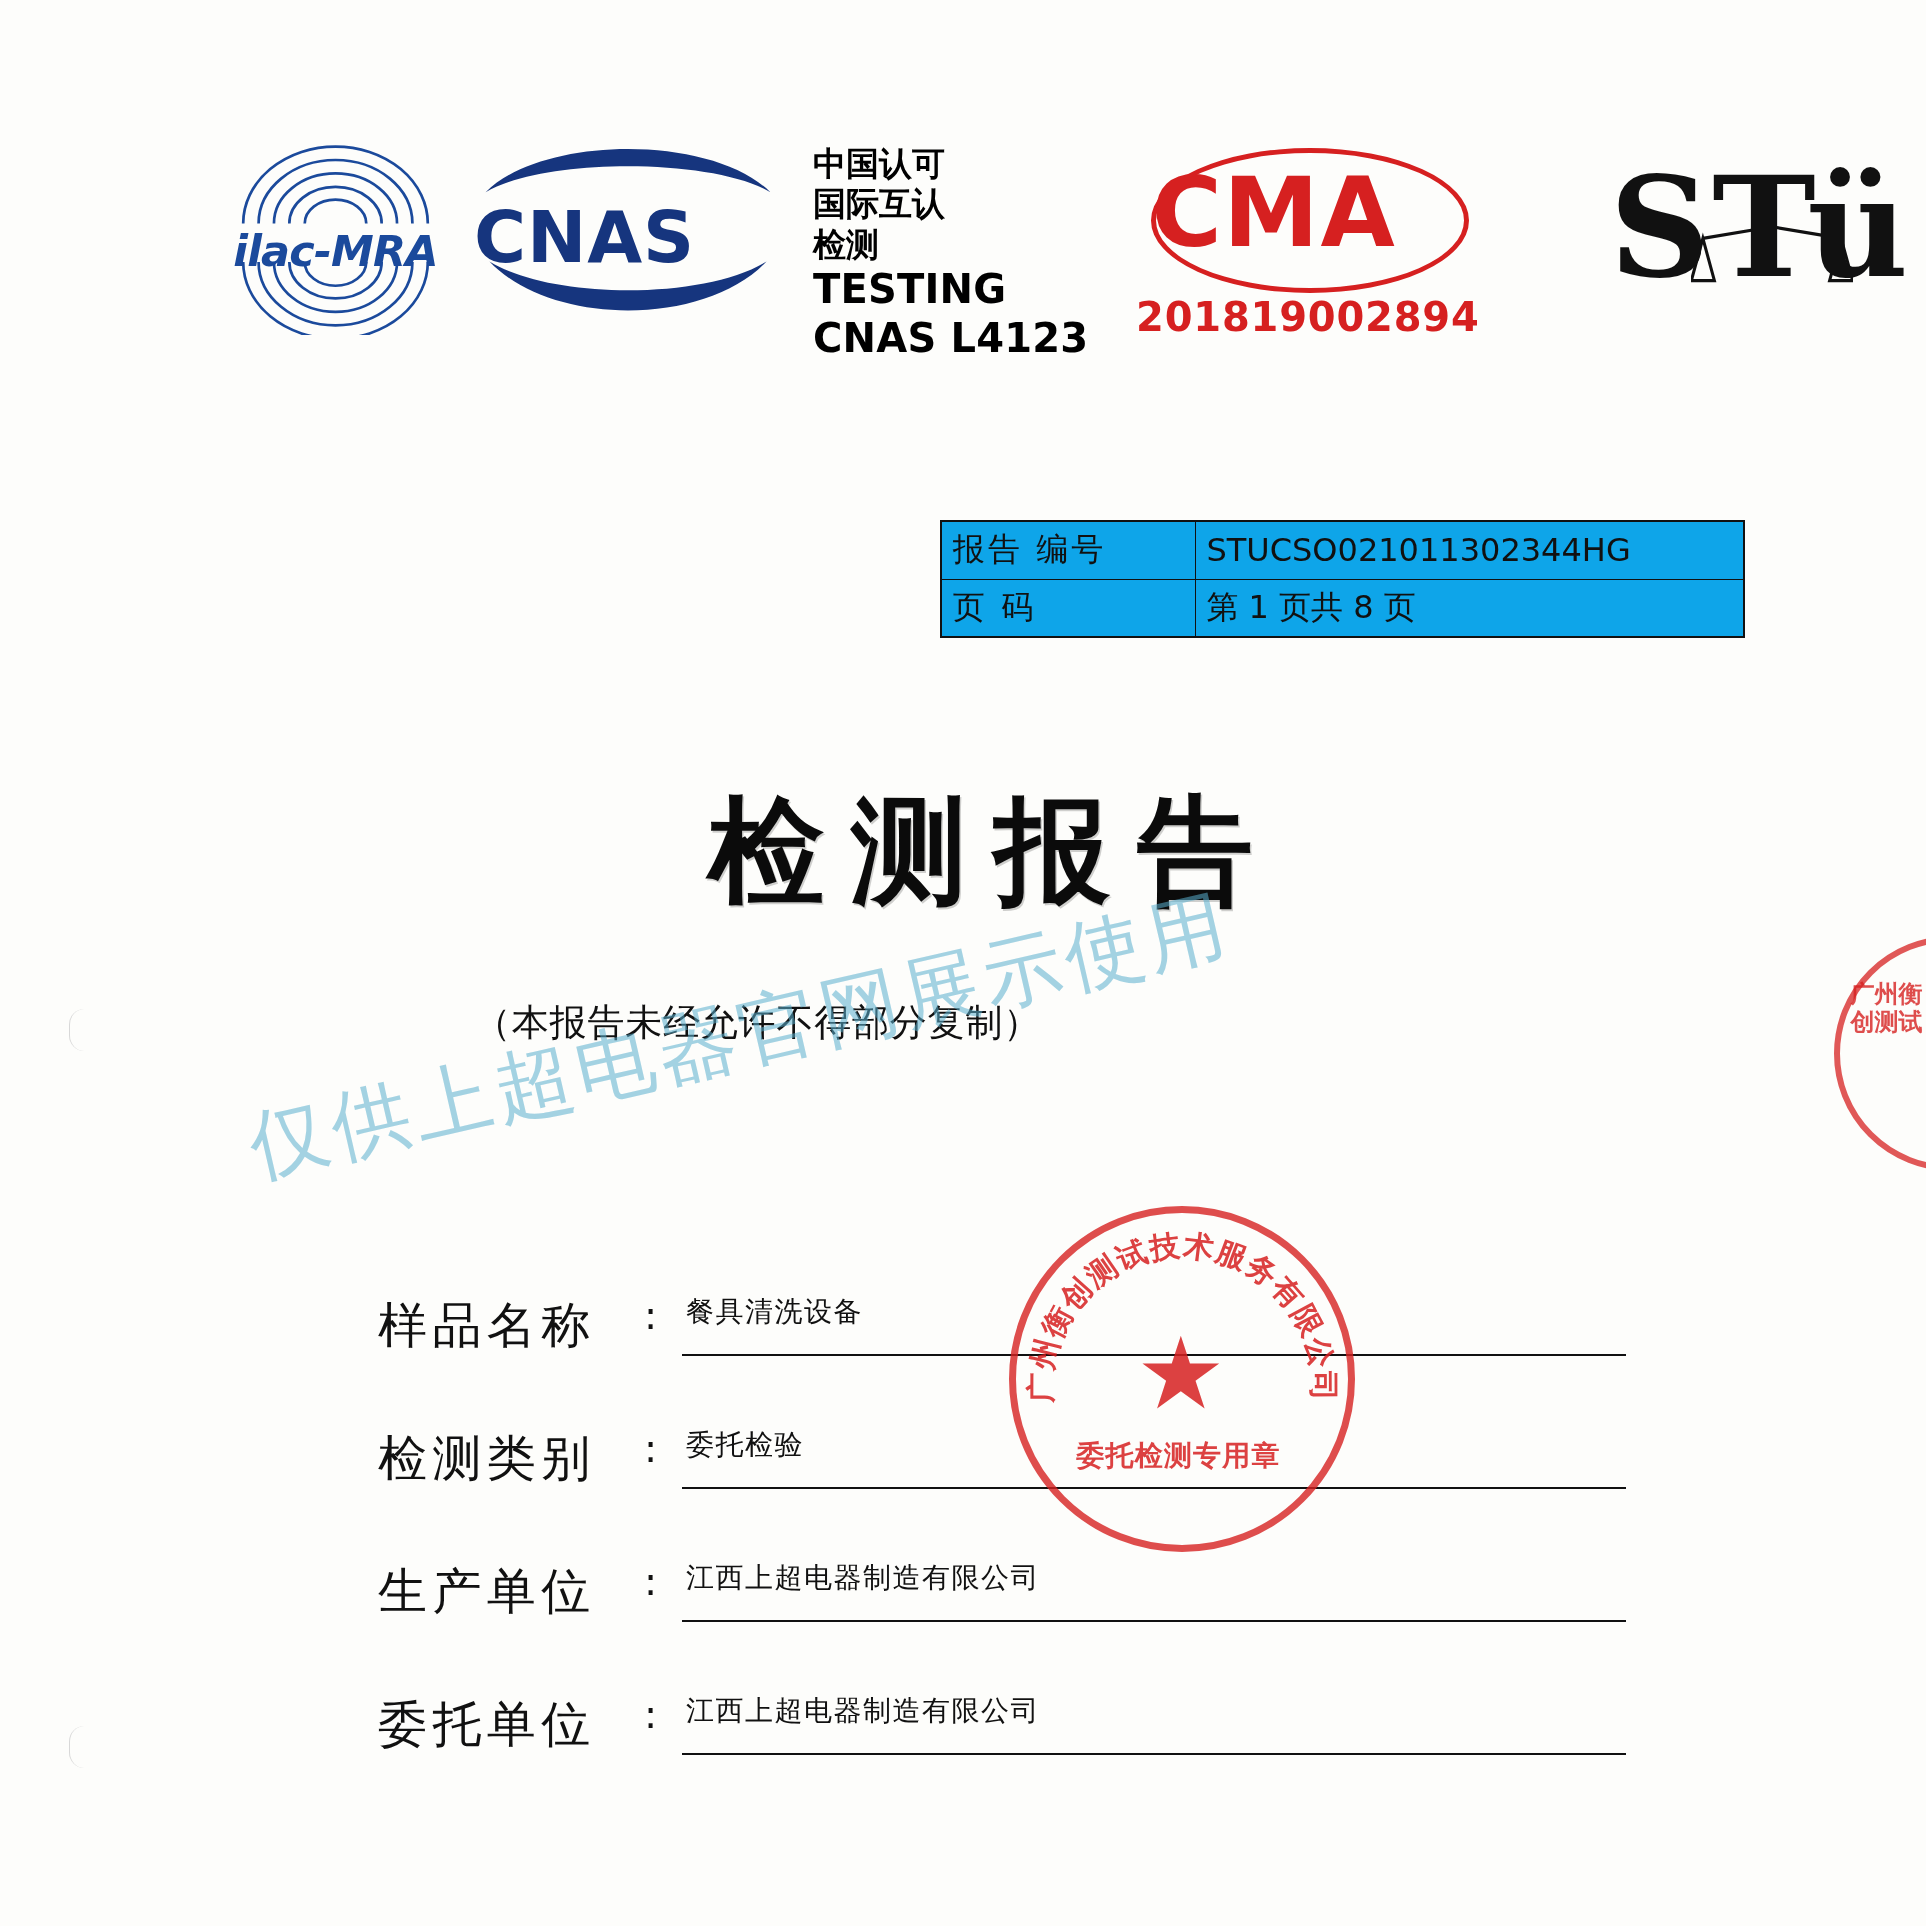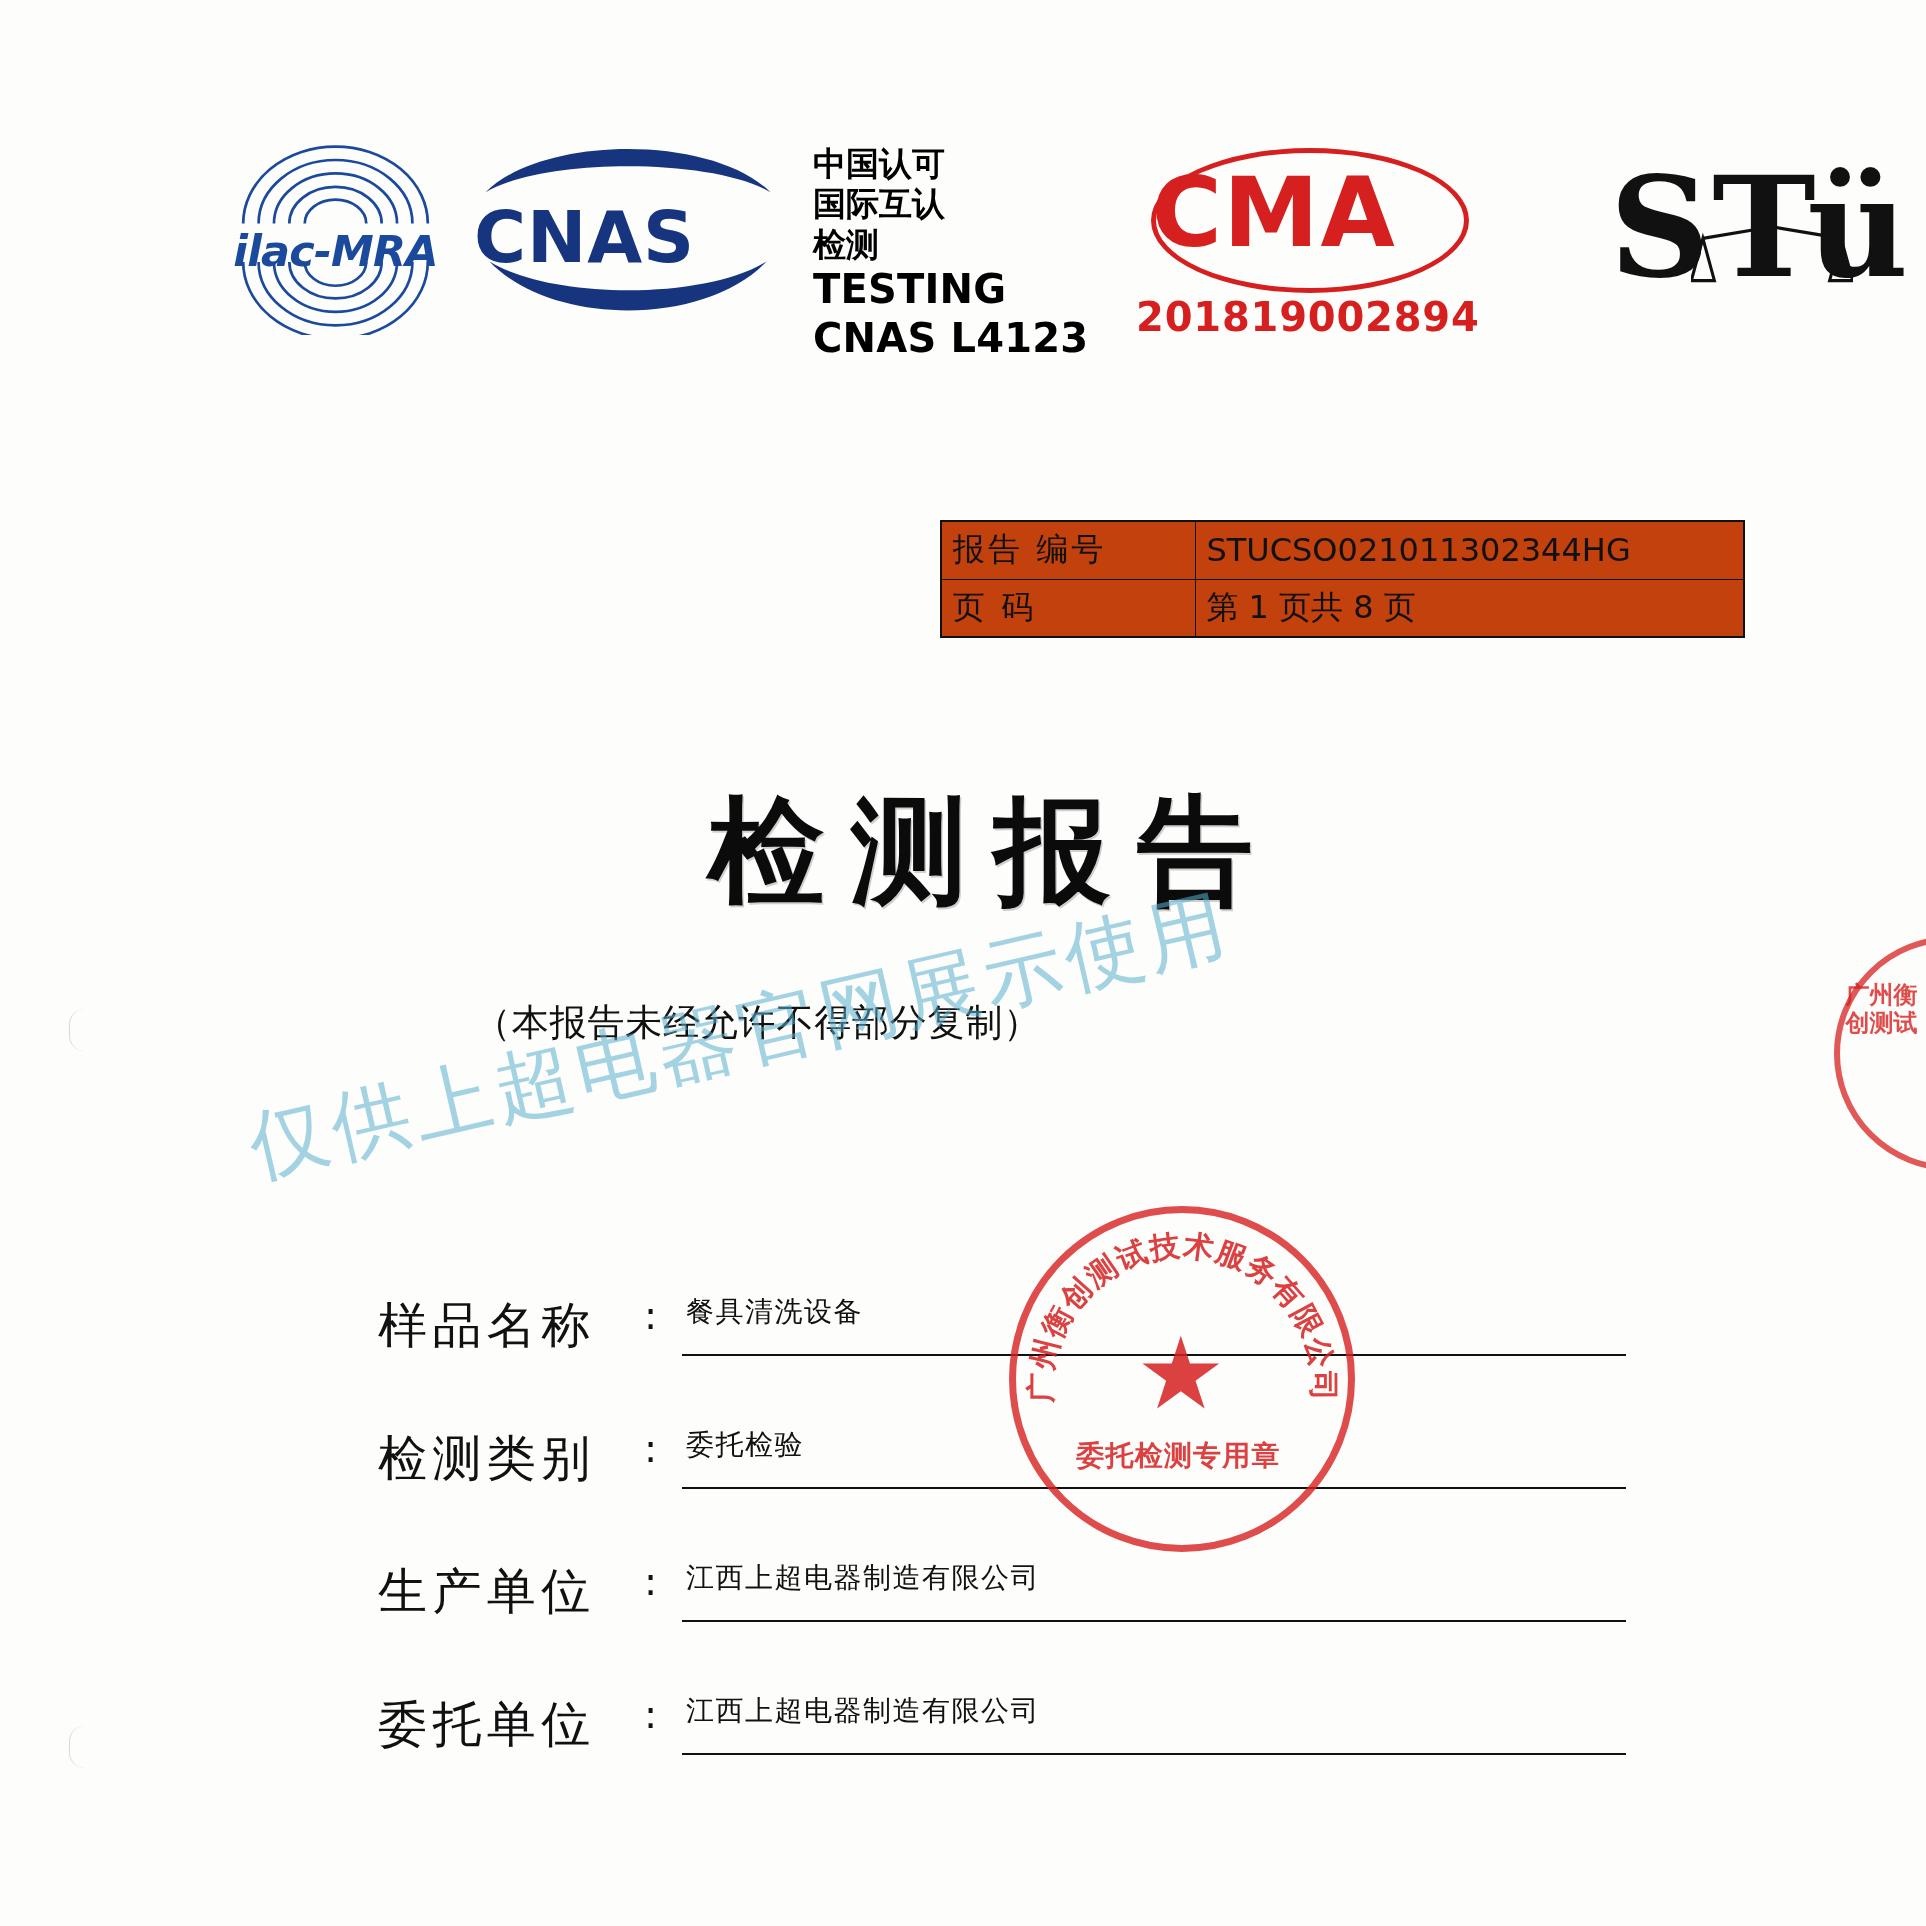--- a/index.html
+++ b/index.html
@@ -166,21 +166,21 @@
   }
 
   
   .idtable {
     position: absolute;
     left: 940px;
     top: 520px;
     width: 803px;
     border: 1.9px solid #111;
     border-collapse: collapse;
-    background: #c2410c;
+    background: #0ea5e9;
   }
   .idtable table {
     border-collapse: collapse;
     width: 100%;
   }
   .idtable td {
     border: 1.5px solid #111;
     height: 52px;
     font-size: 32px;
     padding: 2.3px 10.8px;
@@ -331,23 +331,24 @@
     border: 6.2px solid rgba(214,32,32,0.75);
     border-radius: 50%;
   }
   .stamp-edge-text {
     position: absolute;
     left: 11.6px;
     top: 46px;
     width: 77px;
     font-size: 24px;
     color: rgba(214,32,32,0.8);
-    font-family: Liberation Serif, serif;
+    font-family: Liberation Mono, monospace;
     line-height: 1.15;
     font-weight: bold;
+    text-align: right;
   }
 
   
   .watermark {
     position: absolute;
     left: 239px;
     top: 1098px;
     width: 1464px;
     font-size: 79px;
     color: rgba(90,175,205,0.55);

